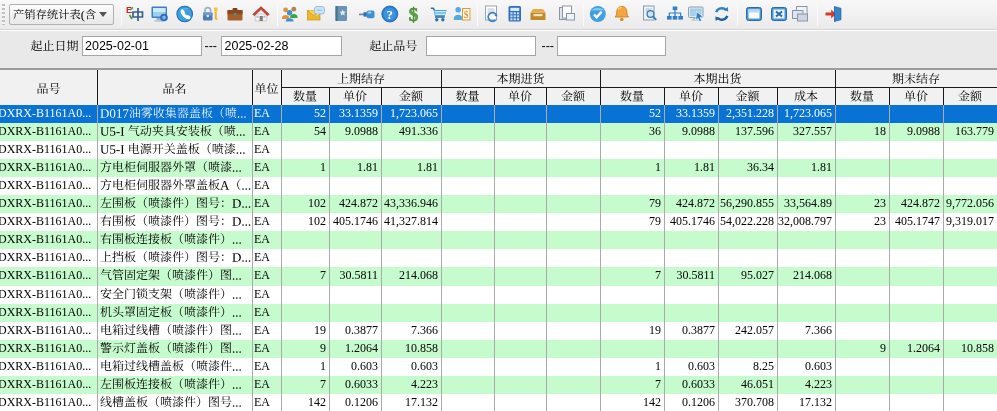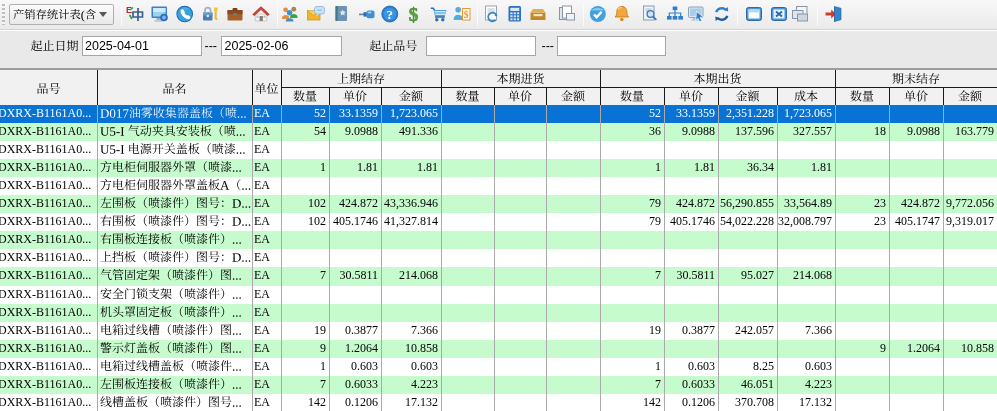--- a/index.html
+++ b/index.html
@@ -185,22 +185,22 @@
 <svg class="ic" style="left:825px" width="18" height="18" viewBox="0 0 18 18">
     <path d="M.5 7.4h5.7V4.6L11 9l-4.8 4.4v-2.8H.5z" fill="#d63829"></path>
     <path d="M9.5 1.5l6.5 1.8v11.4l-6.5 1.8z" fill="#3585cc" stroke="#1f5f99" stroke-width=".6"></path>
     <path d="M9.5 1.5v15.5" stroke="#1f5f99" stroke-width=".6"></path>
   </svg>
 <div class="abs" style="left:0;top:31px;width:997px;height:37px;background:#e9e9e9"></div>
 <div class="abs" style="left:81.5px;top:36px;width:120px;height:20px;background:#fff;border:1px solid #a5a5a5"></div>
 <div class="abs" style="left:221px;top:36px;width:121px;height:20px;background:#fff;border:1px solid #a5a5a5"></div>
 <div class="abs" style="left:425.5px;top:36px;width:110px;height:20px;background:#fff;border:1px solid #a5a5a5"></div>
 <div class="abs" style="left:557px;top:36px;width:109px;height:20px;background:#fff;border:1px solid #a5a5a5"></div>
-<div class="sa" style="left:85px;top:38px">2025-04-01</div>
-<div class="sa" style="left:224.5px;top:38px">2025-02-06</div>
+<div class="sa" style="left:85px;top:38px">2025-02-01</div>
+<div class="sa" style="left:224.5px;top:38px">2025-02-28</div>
 <div class="sa" style="left:204.5px;top:38px">---</div>
 <div class="sa" style="left:541.5px;top:38px">---</div>
 <div class="abs" style="left:0;top:68px;width:997px;height:2px;background:#9c9c9c"></div>
 <div class="abs" style="left:0;top:70px;width:997px;height:35px;background:#f1f1f1"></div>
 <div class="abs" style="left:97px;top:70px;width:1px;height:35px;background:#1a1a1a;z-index:3"></div>
 <div class="abs" style="left:252px;top:70px;width:1px;height:35px;background:#1a1a1a;z-index:3"></div>
 <div class="abs" style="left:281px;top:70px;width:1px;height:35px;background:#1a1a1a;z-index:3"></div>
 <div class="abs" style="left:441px;top:70px;width:1px;height:35px;background:#1a1a1a;z-index:3"></div>
 <div class="abs" style="left:600px;top:70px;width:1px;height:35px;background:#1a1a1a;z-index:3"></div>
 <div class="abs" style="left:835px;top:70px;width:1px;height:35px;background:#1a1a1a;z-index:3"></div>

